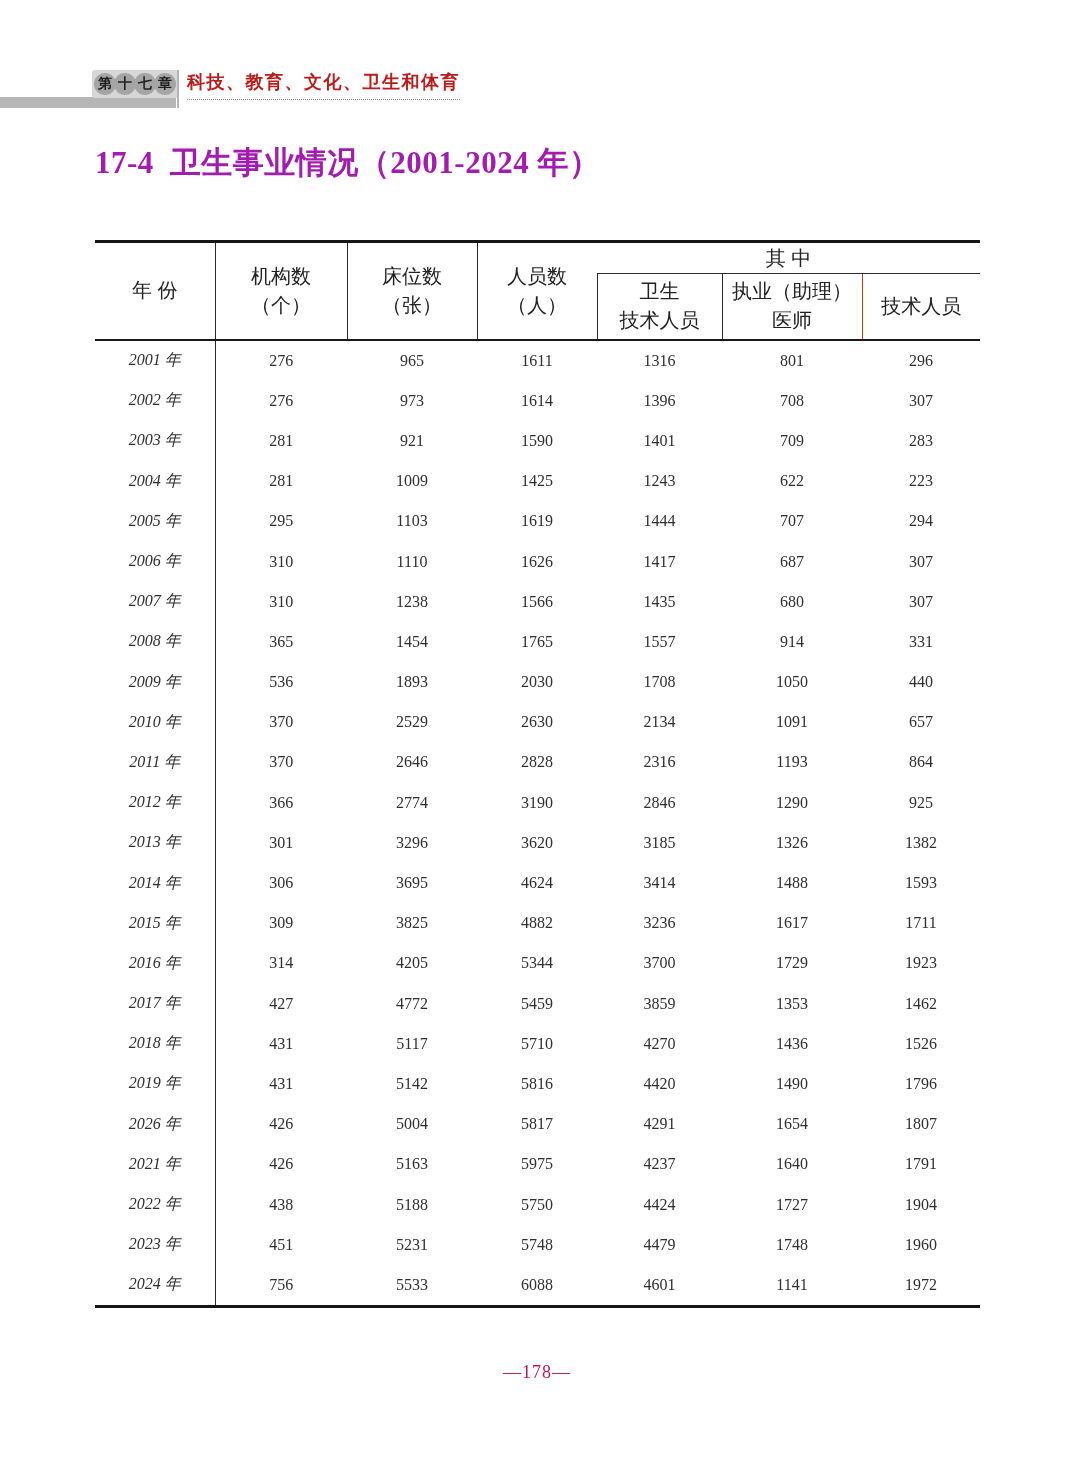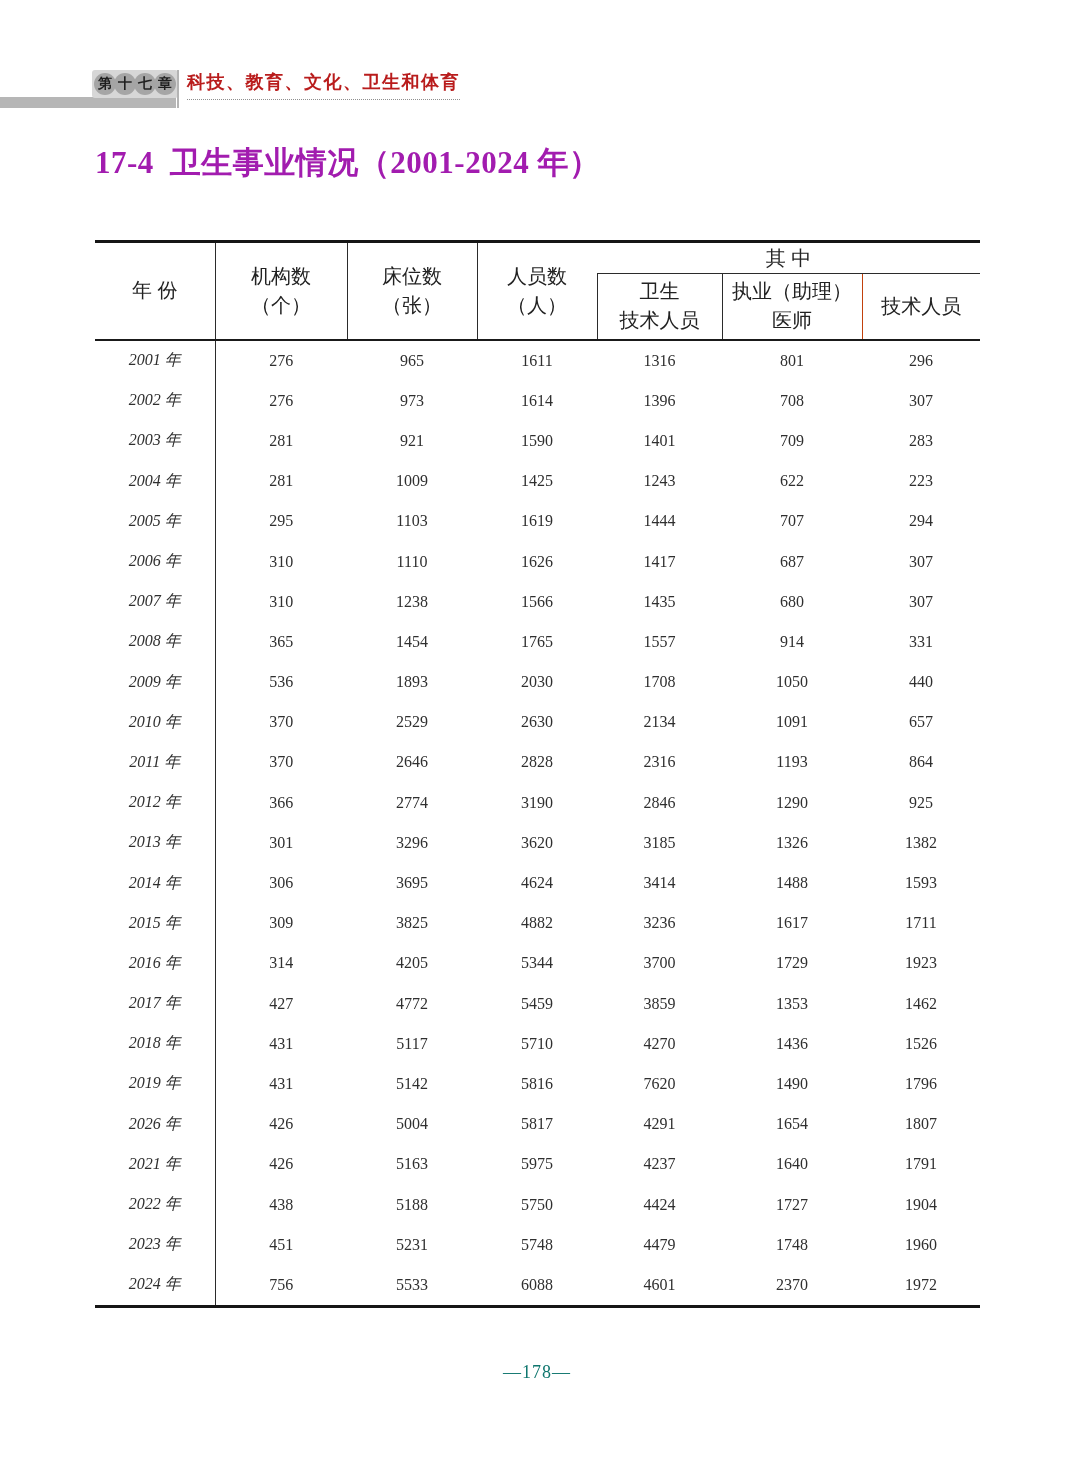--- a/index.html
+++ b/index.html
@@ -114,21 +114,21 @@
   th.sub-doc  { border-right: 1px solid #c2410c; }
   td.c-year   { border-right: 1px solid #2b2b2b; font-style: italic; }
 
   
   .page-footer {
     position: absolute;
     left: 0; top: 1362px;
     width: 100%;
     text-align: center;
     font-size: 18px;
-    color: #0f766e;
+    color: #be185d;
     letter-spacing: 1px;
   }
 </style>
 </head>
 <body>
 
 <div class="page">
 
   <div class="chapter-bar"></div>
   <div class="chapter-badge">
@@ -332,21 +332,21 @@
           <td>5710</td>
           <td>4270</td>
           <td>1436</td>
           <td>1526</td>
         </tr>
         <tr>
           <td class="c-year">2019 年</td>
           <td>431</td>
           <td>5142</td>
           <td>5816</td>
-          <td>7620</td>
+          <td>4420</td>
           <td>1490</td>
           <td>1796</td>
         </tr>
         <tr>
           <td class="c-year">2026 年</td>
           <td>426</td>
           <td>5004</td>
           <td>5817</td>
           <td>4291</td>
           <td>1654</td>
@@ -378,21 +378,21 @@
           <td>4479</td>
           <td>1748</td>
           <td>1960</td>
         </tr>
         <tr>
           <td class="c-year">2024 年</td>
           <td>756</td>
           <td>5533</td>
           <td>6088</td>
           <td>4601</td>
-          <td>2370</td>
+          <td>1141</td>
           <td>1972</td>
         </tr>
       </tbody>
   </table>
 
   <div class="page-footer">—178—</div>
 
 </div>
 
 </body></html>

